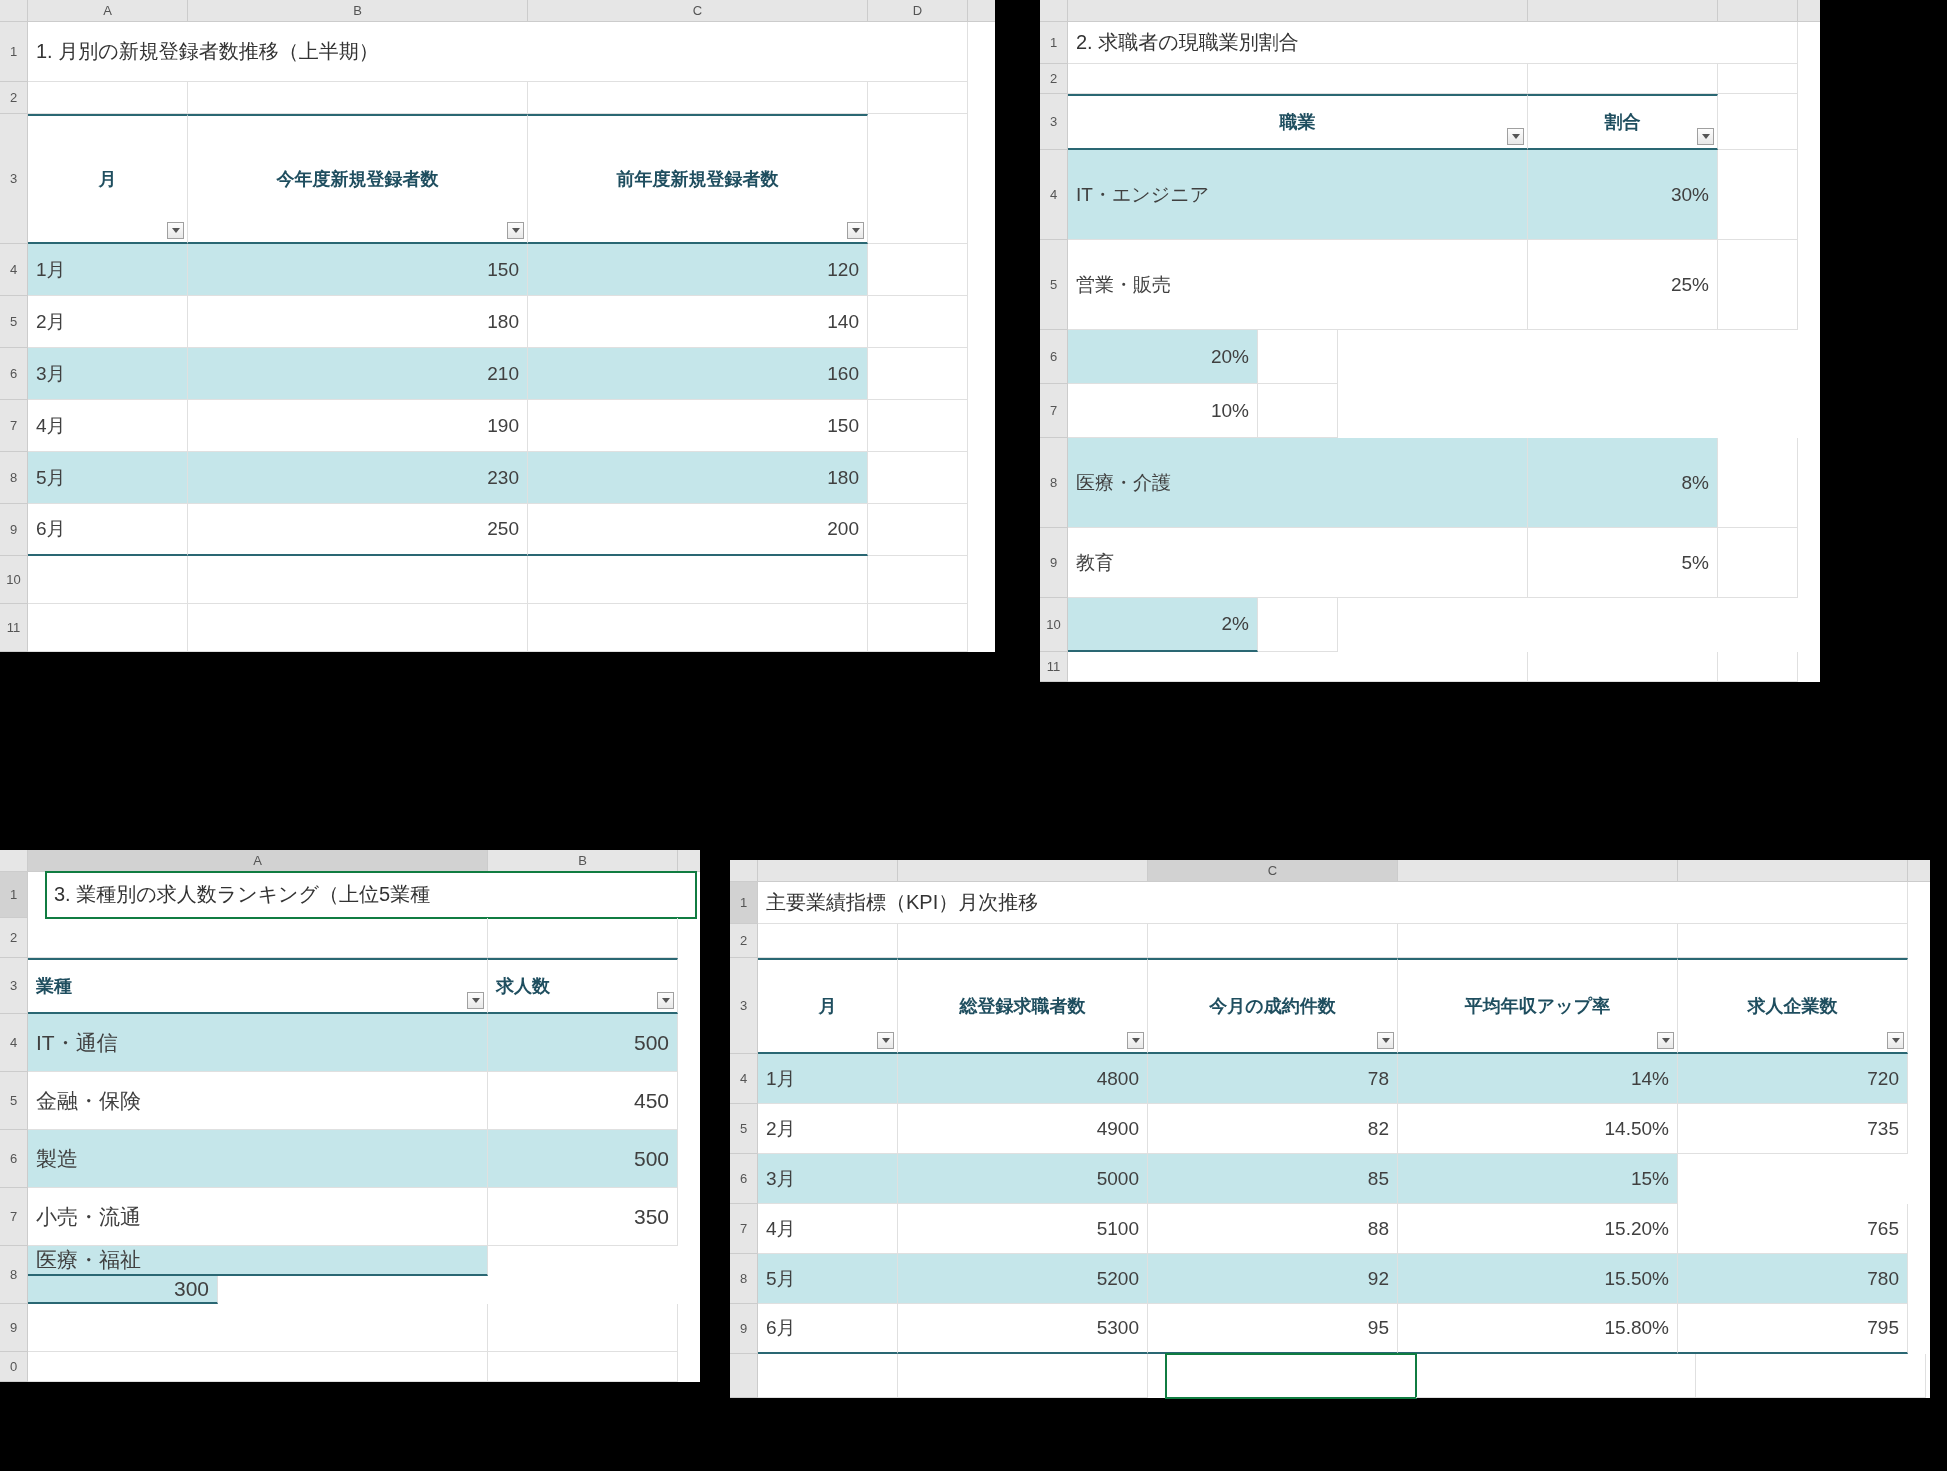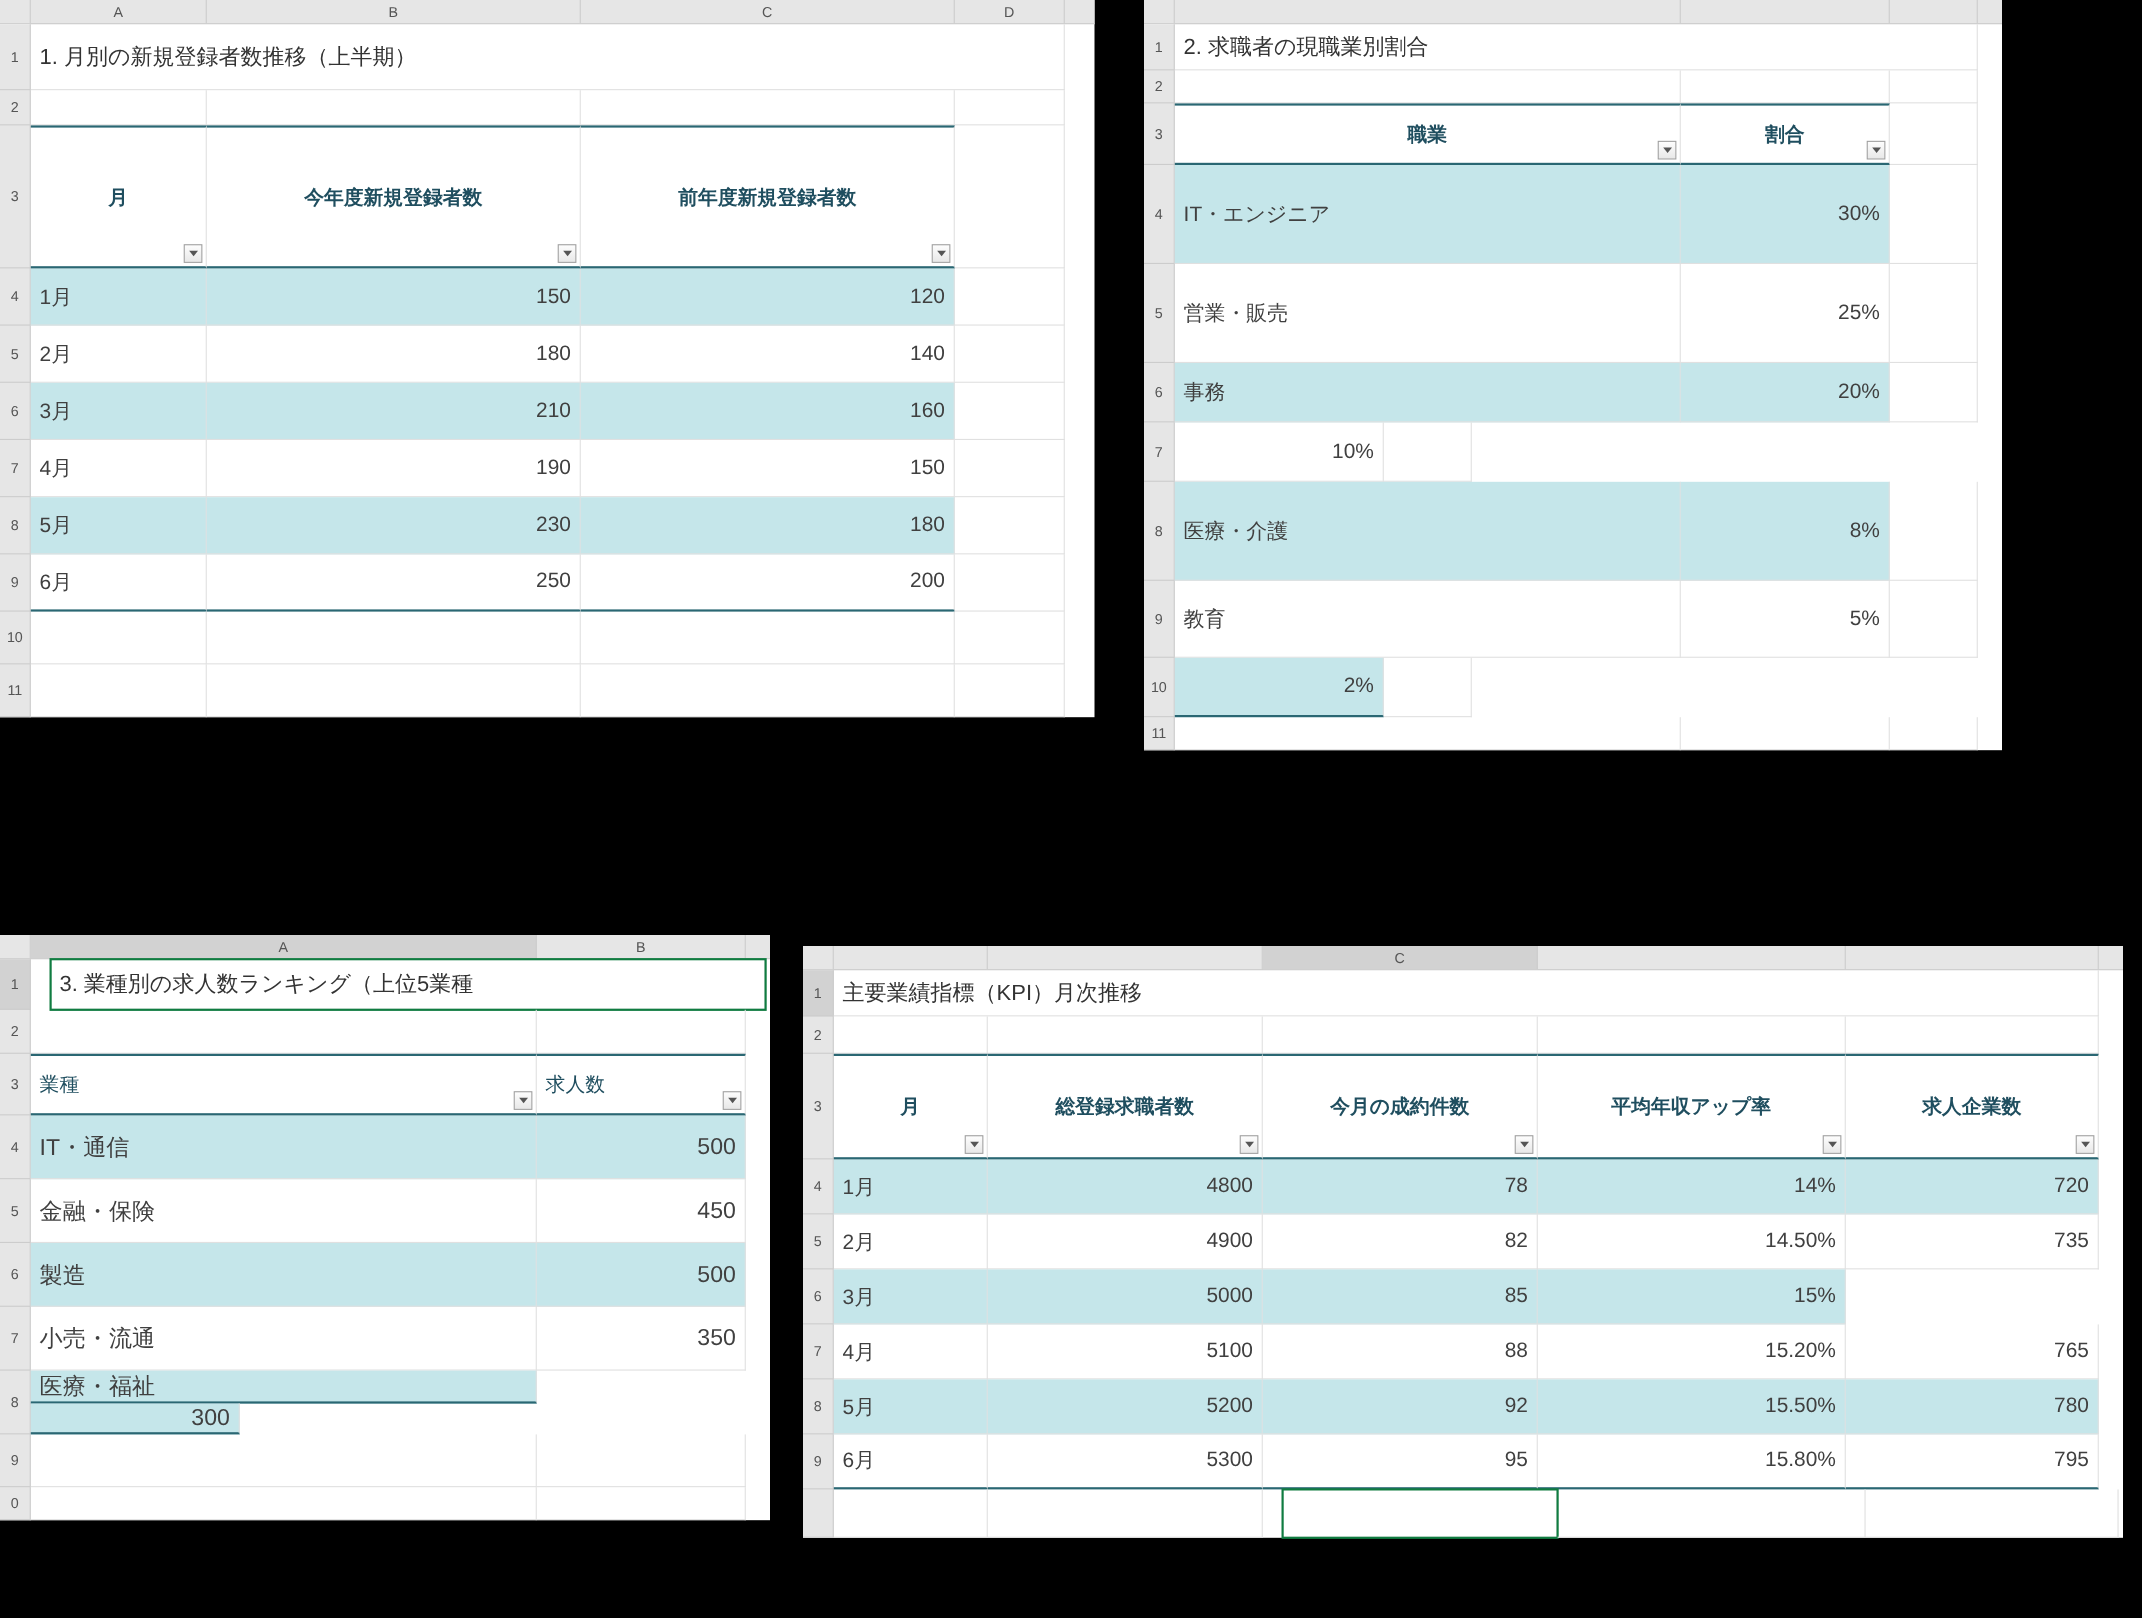--- a/index.html
+++ b/index.html
@@ -72,21 +72,21 @@
     font-weight: bold;
     color: #1f4e5f;
     text-align: center;
     justify-content: center;
     font-size: 18px;
     border-top: 2px solid #2a6773 !important;
     border-bottom: 2px solid #2a6773 !important;
     position: relative;
   }
   .hdr2 {
-    font-weight: normal;
+    font-weight: bold;
     color: #1f4e5f;
     font-size: 18px;
     border-top: 2px solid #2a6773 !important;
     border-bottom: 2px solid #2a6773 !important;
     position: relative;
   }
   .data-row .cell { font-size: 19px; color: #404040; }
   .band { background: #c5e6ea; }
   .num { justify-content: flex-end; }
   .bottom-line { border-bottom: 2px solid #2a6773 !important; }
@@ -263,21 +263,20 @@
             <div class="cell band" style="width:460px">IT・エンジニア</div>
             <div class="cell num band" style="width:190px">30%</div>
             <div class="cell" style="width:80px"></div>
           </div>
           <div class="grid-row data-row" style="height: 90px;">
             <div class="cell" style="width:460px">営業・販売</div>
             <div class="cell num" style="width:190px">25%</div>
             <div class="cell" style="width:80px"></div>
           </div>
           <div class="grid-row data-row" style="height: 54px;">
-            <div class="cell band" style="width:460px">事務</div>
             <div class="cell num band" style="width:190px">20%</div>
             <div class="cell" style="width:80px"></div>
           </div>
           <div class="grid-row data-row" style="height: 54px;">
             <div class="cell num" style="width:190px">10%</div>
             <div class="cell" style="width:80px"></div>
           </div>
           <div class="grid-row data-row" style="height: 90px;">
             <div class="cell band" style="width:460px">医療・介護</div>
             <div class="cell num band" style="width:190px">8%</div>

